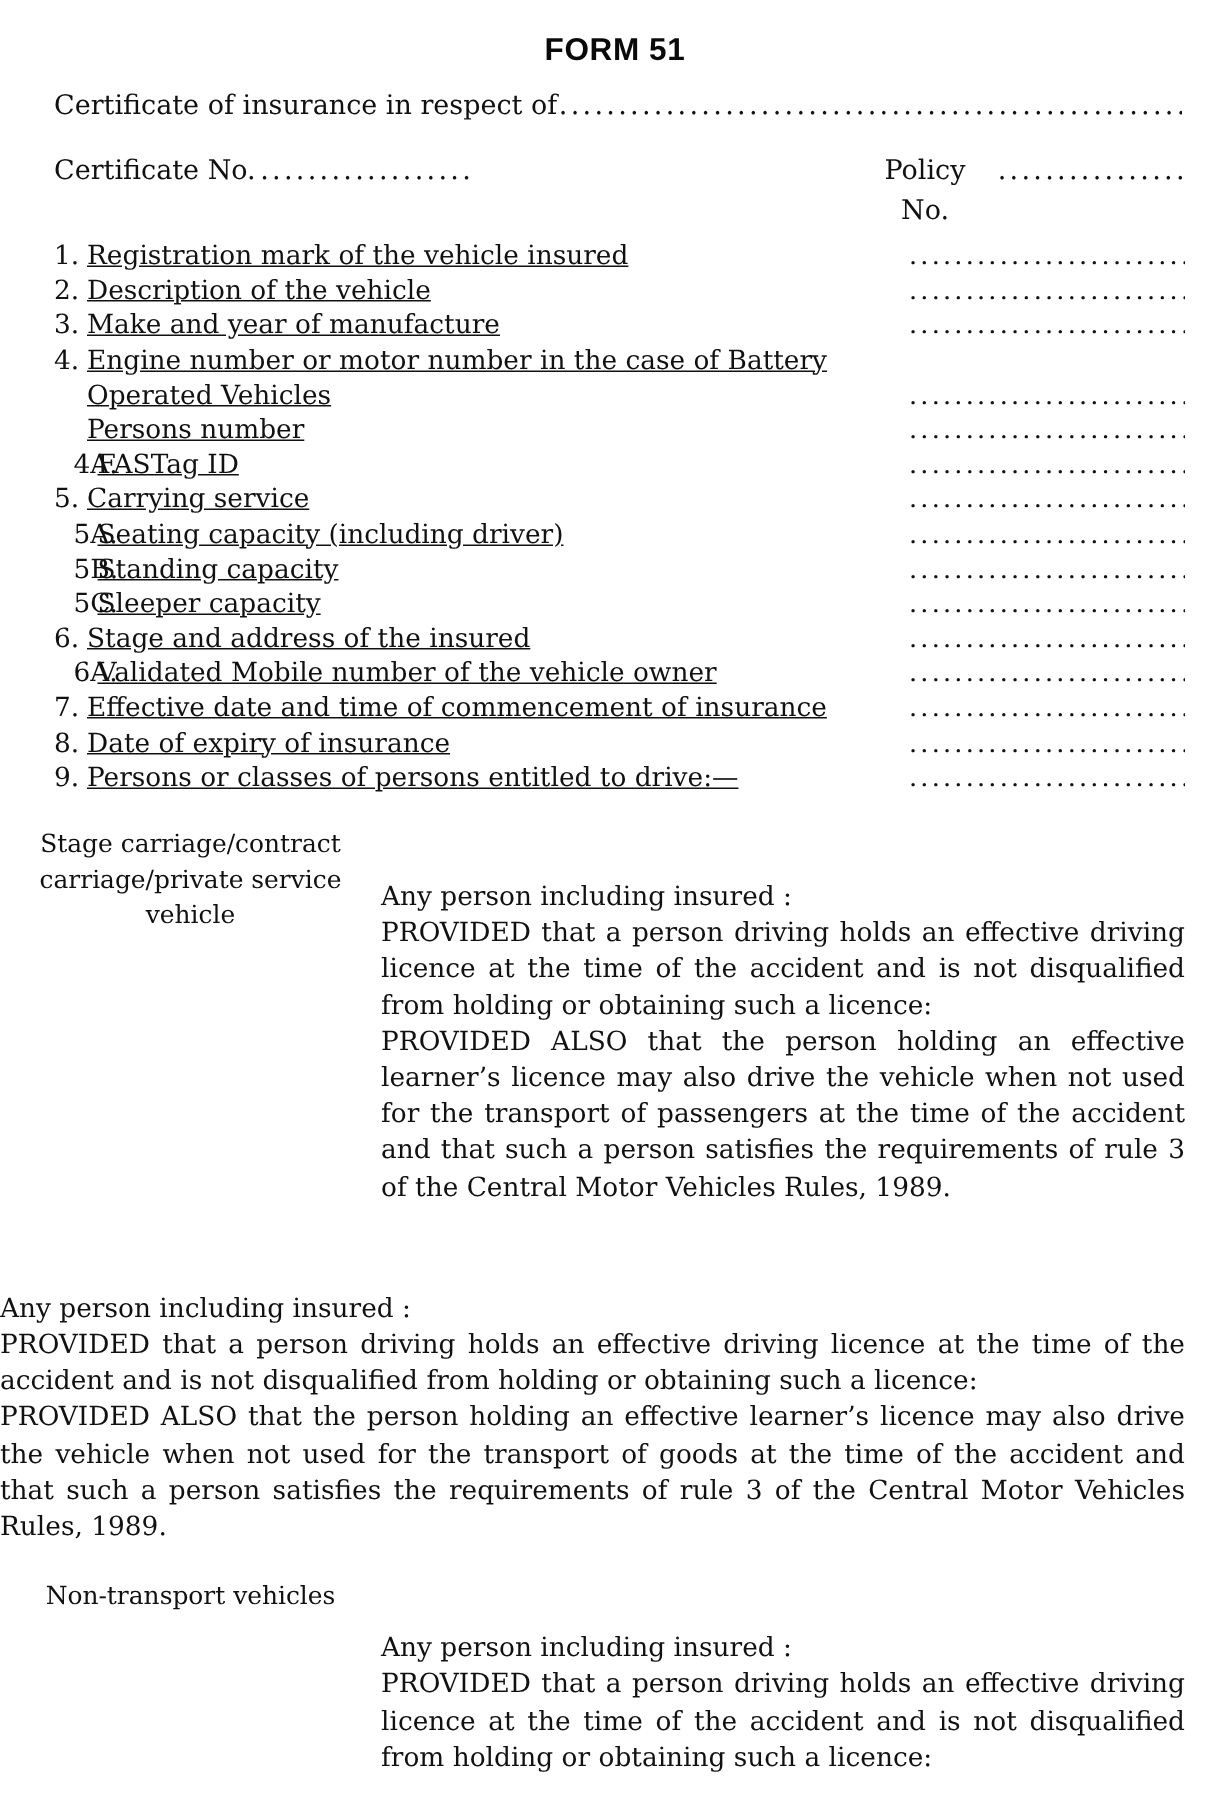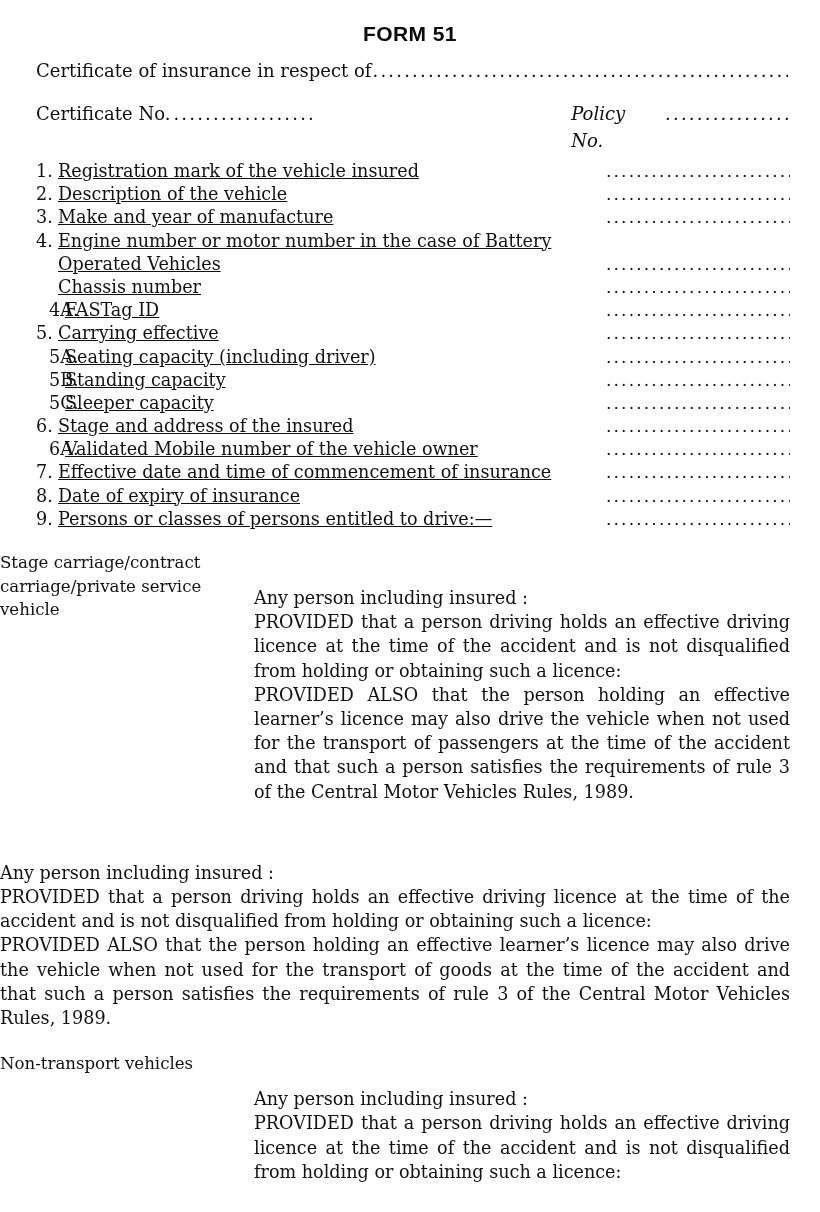--- a/index.html
+++ b/index.html
@@ -40,20 +40,21 @@
     font-style: italic;
     font-size: 16.5px;
     margin: 0;
     padding-top: 8px;
     color: #121212;
   }
 
   
   .header-block {
     padding: 12px 32px 0 36px;
+    text-align: center;
   }
   .hdr-line {
     display: flex;
     align-items: baseline;
     font-size: 18px;
     line-height: 26px;
     white-space: nowrap;
   }
   .hdr-line .lbl { flex: 0 0 auto; }
 
@@ -76,21 +77,21 @@
   }
   .cert-left { width: 540px; display: flex; align-items: baseline; }
   .cert-left .short-dots {
     letter-spacing: 2.2px;
     overflow: hidden;
     white-space: nowrap;
     width: 140px;
     display: inline-block;
     margin-left: 3px;
   }
-  .cert-right { display: flex; align-items: baseline; flex: 1 1 auto; font-style: italic; }
+  .cert-right { display: flex; align-items: baseline; flex: 1 1 auto; }
   .cert-right .short-dots {
     letter-spacing: 2.2px;
     overflow: hidden;
     white-space: nowrap;
     width: 124px;
     display: inline-block;
     margin-left: 3px;
   }
 
   
@@ -141,20 +142,21 @@
     display: flex;
     align-items: flex-start;
     margin-bottom: 22px;
   }
   .class-label {
     width: 254px;
     flex: 0 0 254px;
     font-size: 16.6px;
     line-height: 23.5px;
     color: #111;
+    text-align: center;
   }
   .class-body {
     flex: 1 1 auto;
     padding-right: 30px;
     font-size: 17.6px;
     line-height: 24.2px;
     margin-top: 35px;
   }
   .class-body p {
     margin: 0;
@@ -217,33 +219,33 @@
     </div>
 
     <div class="item-row">
       <span class="item-num"></span>
       <span class="item-text">Operated Vehicles</span>
       <span class="rowdots">..........................................................</span>
     </div>
 
     <div class="item-row">
       <span class="item-num"></span>
-      <span class="item-text">Chassis number</span>
+      <span class="item-text">Persons number</span>
       <span class="rowdots">..........................................................</span>
     </div>
 
     <div class="item-row">
       <span class="item-num wide">4A.</span>
       <span class="item-text">FASTag ID</span>
       <span class="rowdots">..........................................................</span>
     </div>
 
     <div class="item-row">
       <span class="item-num">5.</span>
-      <span class="item-text">Carrying effective</span>
+      <span class="item-text">Carrying service</span>
       <span class="rowdots">..........................................................</span>
     </div>
 
     <div class="item-row">
       <span class="item-num wide">5A.</span>
       <span class="item-text">Seating capacity (including driver)</span>
       <span class="rowdots">..........................................................</span>
     </div>
 
     <div class="item-row">

